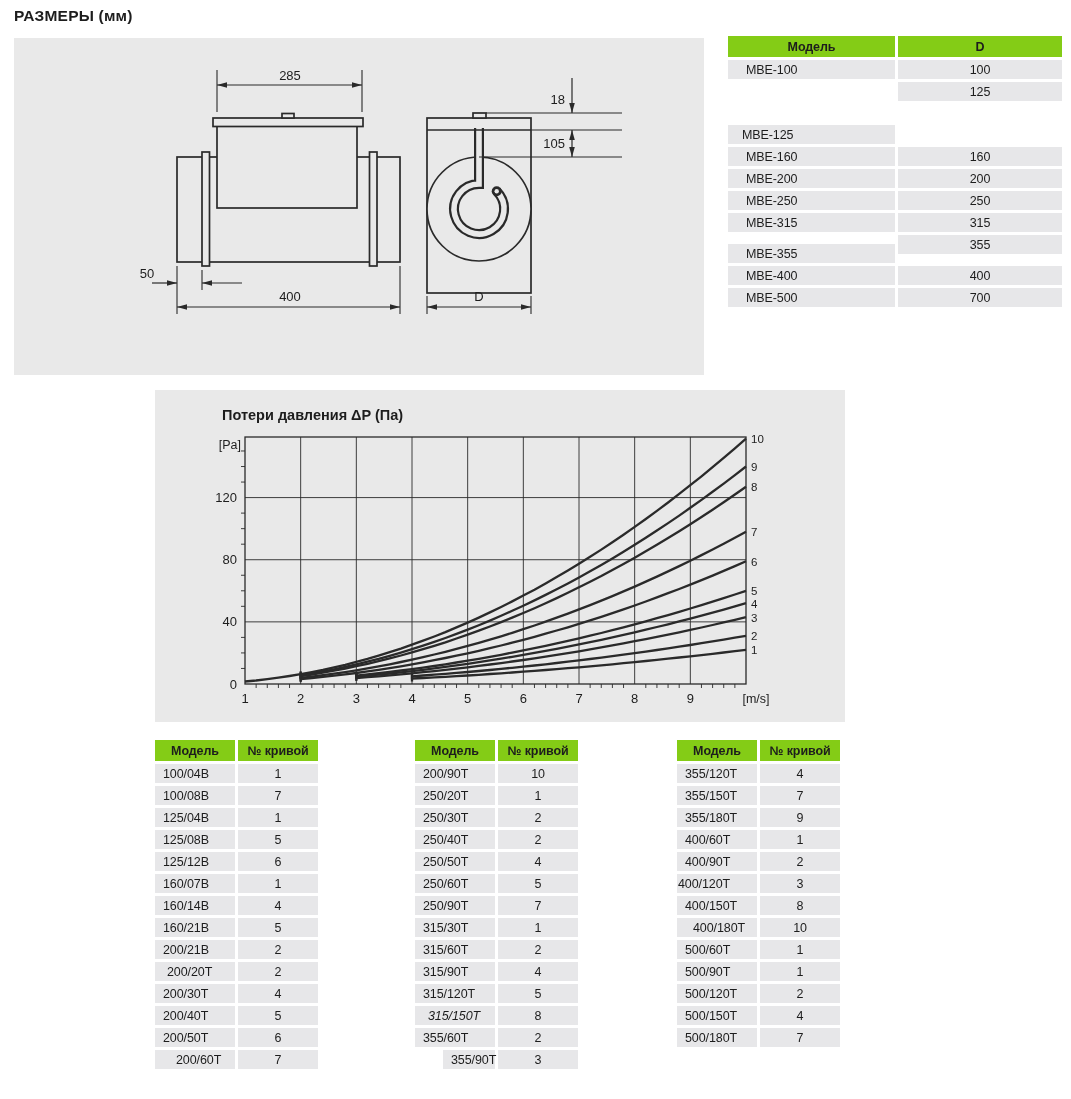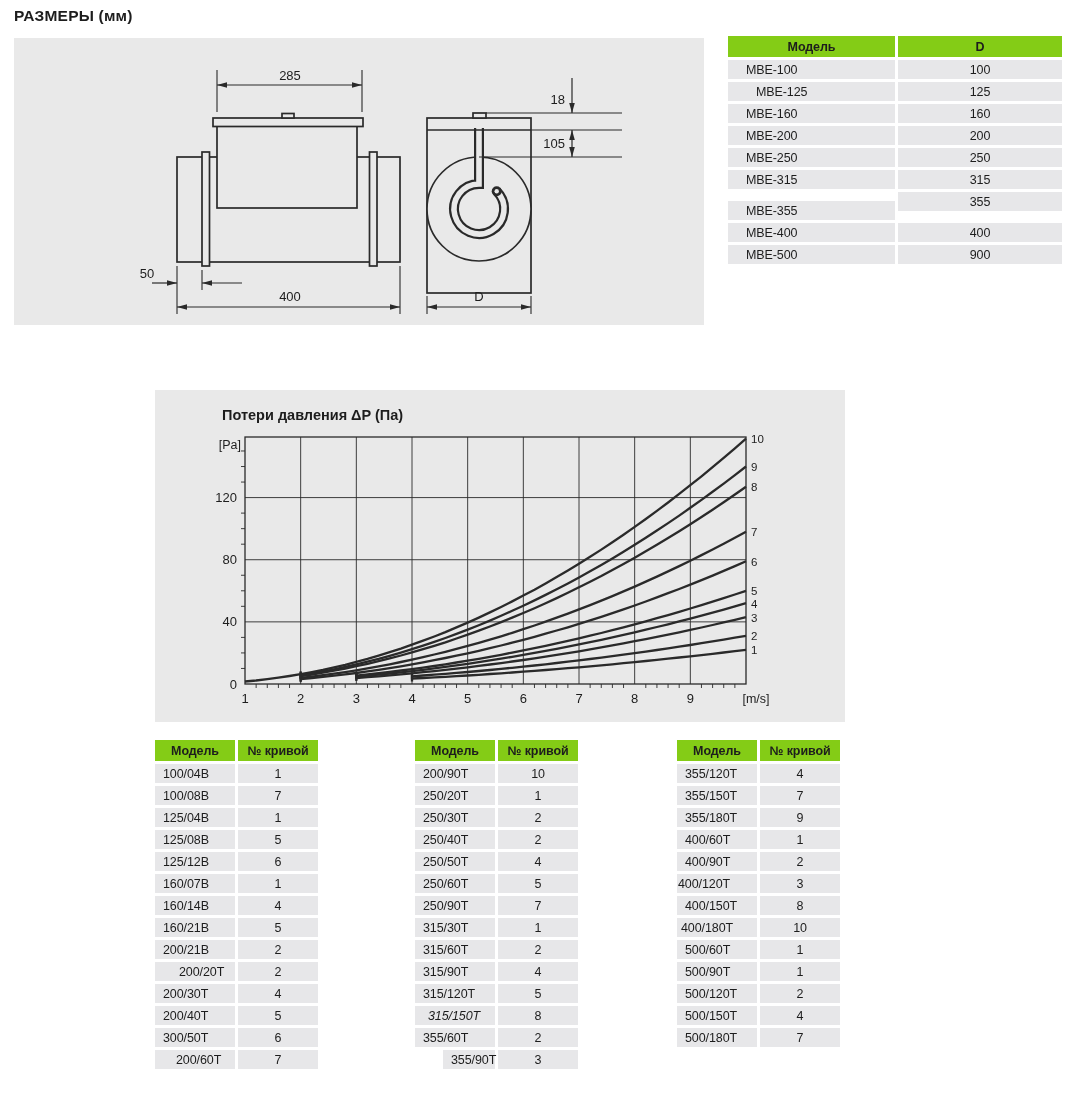--- a/index.html
+++ b/index.html
@@ -4,21 +4,21 @@
 <style>
   html,body{margin:0;padding:0}
   body{
     width:1071px;height:1099px;position:relative;background:#ffffff;
     font-family:"Liberation Sans",sans-serif;color:#1d1d1d;overflow:hidden;
   }
   #page-title{
     position:absolute;left:14px;top:7px;font-size:15.5px;font-weight:bold;letter-spacing:.2px;
   }
   .panel{position:absolute;background:#e9e9e9}
-  #drawing-panel{left:14px;top:38px;width:690px;height:287px}
+  #drawing-panel{left:14px;top:38px;width:690px;height:337px}
   #chart-panel{left:155px;top:390px;width:690px;height:332px}
   svg{display:block;font-family:"Liberation Sans",sans-serif}
   svg text{fill:#1d1d1d}
 
   
   .dtable{position:absolute;display:grid;column-gap:3px;row-gap:3px;font-size:12.5px;letter-spacing:-.1px}
   .dtable .h{
     background:#84cc16;height:21px;display:flex;align-items:center;justify-content:center;
     font-weight:bold;
   }
@@ -88,36 +88,36 @@
       <text x="465" y="263" text-anchor="middle">D</text>
     </g>
   </svg>
 </div>
 
 <div class="dtable" style="left:728px;top:36px;grid-template-columns:167px 164px">
   <div class="h">Модель</div>
   <div class="h">D</div>
 <div class="c" style="padding-left: 18px;">MBE-100</div>
     <div class="c num">100</div>
-    <div class="c" style="padding-left: 28px;">MBE-125</div>
+    <div class="c" style="padding-left: 14px; margin-top: 43px;">MBE-125</div>
     <div class="c num">125</div>
     <div class="c" style="padding-left: 18px;">MBE-160</div>
     <div class="c num">160</div>
     <div class="c" style="padding-left: 18px;">MBE-200</div>
     <div class="c num">200</div>
     <div class="c" style="padding-left: 18px;">MBE-250</div>
     <div class="c num">250</div>
     <div class="c" style="padding-left: 18px;">MBE-315</div>
     <div class="c num">315</div>
     <div class="c" style="padding-left: 18px; margin-top: 9px;">MBE-355</div>
     <div class="c num">355</div>
     <div class="c" style="padding-left: 18px;">MBE-400</div>
     <div class="c num">400</div>
     <div class="c" style="padding-left: 18px;">MBE-500</div>
-    <div class="c num">900</div>
+    <div class="c num">700</div>
   </div>
 
 <div class="panel" id="chart-panel">
   <svg id="chart-svg" viewBox="0 0 690 332" width="690" height="332">
     <text x="67" y="30" font-size="14.5" font-weight="bold">Потери давления ΔP (Па)</text>
     <text x="86" y="59" font-size="12.5" text-anchor="end">[Pa]</text>
     <text x="601" y="312.5" font-size="12.5" text-anchor="middle">[m/s]</text>
     <g id="chart-plot">
         <line x1="101.13333333333333" y1="294" x2="101.13333333333333" y2="298" stroke="#2a2a2a" stroke-width="0.9"></line>
         <line x1="112.26666666666667" y1="294" x2="112.26666666666667" y2="298" stroke="#2a2a2a" stroke-width="0.9"></line>
@@ -239,27 +239,27 @@
     <div class="c" style="padding-left: 8px;">125/12B</div>
     <div class="c num">6</div>
     <div class="c" style="padding-left: 8px;">160/07B</div>
     <div class="c num">1</div>
     <div class="c" style="padding-left: 8px;">160/14B</div>
     <div class="c num">4</div>
     <div class="c" style="padding-left: 8px;">160/21B</div>
     <div class="c num">5</div>
     <div class="c" style="padding-left: 8px;">200/21B</div>
     <div class="c num">2</div>
-    <div class="c" style="padding-left: 24px;">200/20T</div>
+    <div class="c" style="padding-left: 12px;">200/20T</div>
     <div class="c num">2</div>
     <div class="c" style="padding-left: 8px;">200/30T</div>
     <div class="c num">4</div>
     <div class="c" style="padding-left: 8px;">200/40T</div>
     <div class="c num">5</div>
-    <div class="c" style="padding-left: 8px;">300/50T</div>
+    <div class="c" style="padding-left: 8px;">200/50T</div>
     <div class="c num">6</div>
     <div class="c" style="padding-left: 21px;">200/60T</div>
     <div class="c num">7</div>
   </div>
 <div class="dtable" style="left:415px;top:740px;grid-template-columns:80px 80px">
   <div class="h">Модель</div>
   <div class="h">№ кривой</div>
 <div class="c" style="padding-left: 8px;">200/90T</div>
     <div class="c num">10</div>
     <div class="c" style="padding-left: 8px;">250/20T</div>
@@ -299,21 +299,21 @@
     <div class="c" style="padding-left: 8px;">355/180T</div>
     <div class="c num">9</div>
     <div class="c" style="padding-left: 8px;">400/60T</div>
     <div class="c num">1</div>
     <div class="c" style="padding-left: 8px;">400/90T</div>
     <div class="c num">2</div>
     <div class="c" style="padding-left: 1px;">400/120T</div>
     <div class="c num">3</div>
     <div class="c" style="padding-left: 8px;">400/150T</div>
     <div class="c num">8</div>
-    <div class="c" style="padding-left: 4px;">400/180T</div>
+    <div class="c" style="padding-left: 16px;">400/180T</div>
     <div class="c num">10</div>
     <div class="c" style="padding-left: 8px;">500/60T</div>
     <div class="c num">1</div>
     <div class="c" style="padding-left: 8px;">500/90T</div>
     <div class="c num">1</div>
     <div class="c" style="padding-left: 8px;">500/120T</div>
     <div class="c num">2</div>
     <div class="c" style="padding-left: 8px;">500/150T</div>
     <div class="c num">4</div>
     <div class="c" style="padding-left: 8px;">500/180T</div>

